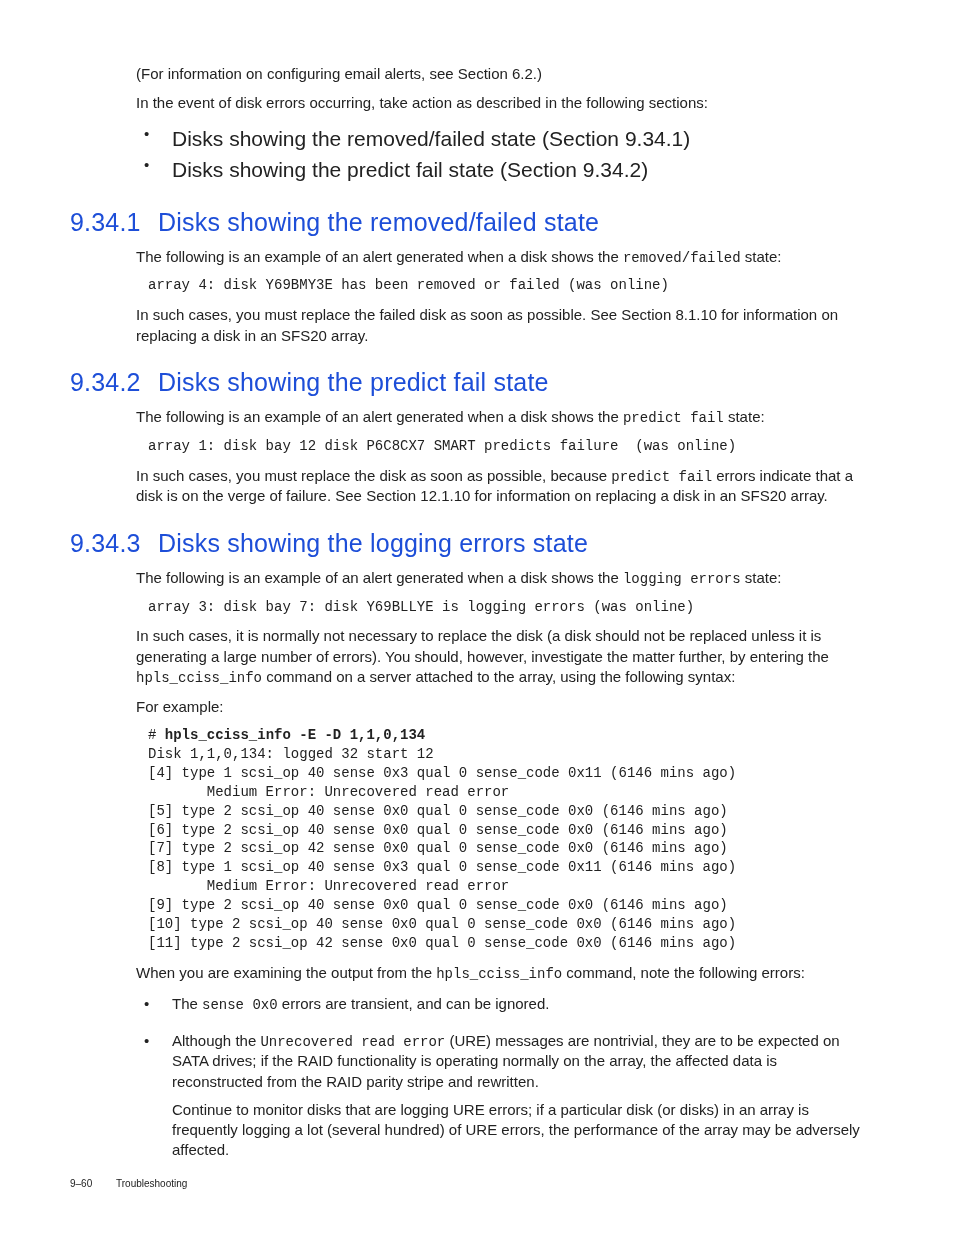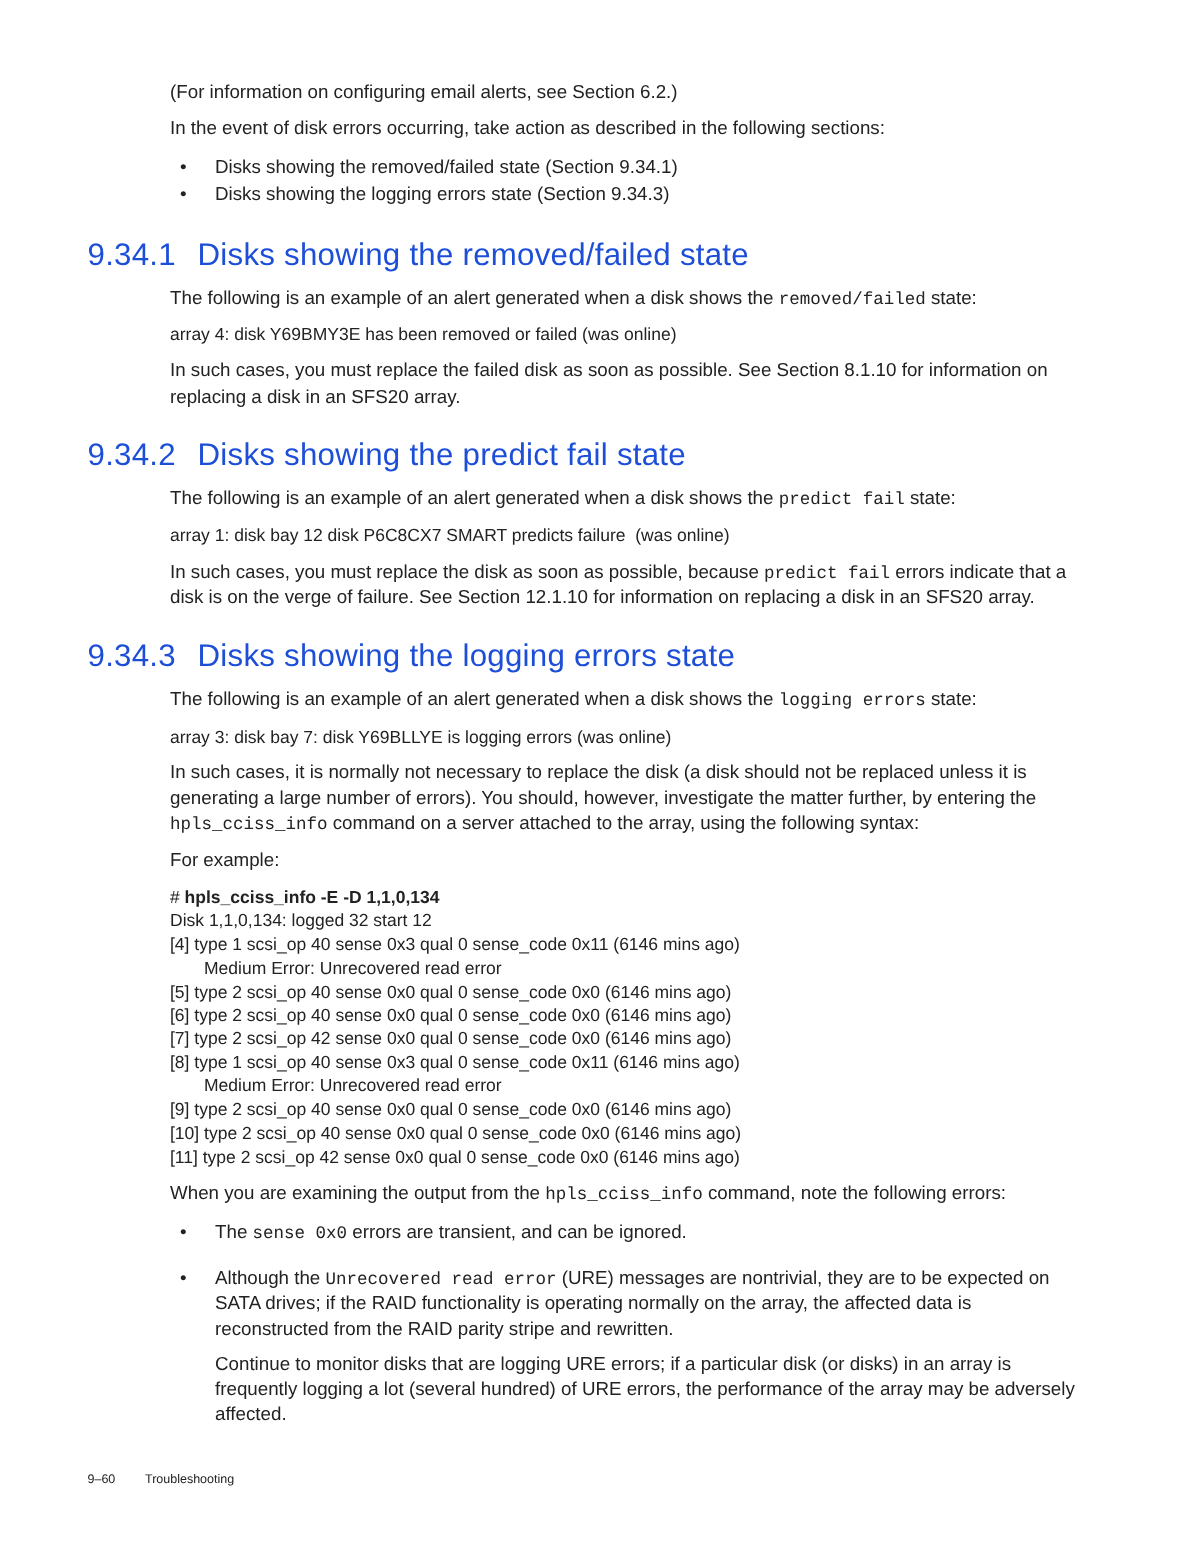--- a/index.html
+++ b/index.html
@@ -28,21 +28,21 @@
   .mono {
     font-family: "Courier New", Courier, monospace;
     font-size: 14px;
   }
   ul.bullets {
     list-style: none;
     margin: 8px 0 18px 0;
     padding: 0;
   }
   ul.bullets li {
-    font-size: 15px;
+    font-size: 21px;
     line-height: 1.5;
     padding-left: 36px;
     position: relative;
   }
   ul.bullets li::before {
     content: "•";
     position: absolute;
     left: 8px;
     top: 0;
     font-size: 15px;
@@ -53,24 +53,24 @@
     color: #1d4ed8;
     font-size: 25px;
     margin: 22px 0 10px 0;
     letter-spacing: 0.2px;
   }
   h2 .num {
     display: inline-block;
     width: 88px;
   }
   pre.codeblock {
-    font-family: Liberation Sans, sans-serif;
+    font-family: Liberation Mono, monospace;
     font-size: 14px;
     white-space: pre;
-    margin: 8px 0 10px 0;
+    margin: 8px 0 10px 12px;
     line-height: 1.35;
   }
   .footer {
     position: absolute;
     left: 70px;
     bottom: 46px;
     font-size: 10px;
   }
   .footer .pg {
     display: inline-block;
@@ -103,21 +103,21 @@
 </head>
 <body>
 
 <div class="page">
 
   <div class="body-indent">
     <p>(For information on configuring email alerts, see Section 6.2.)</p>
     <p>In the event of disk errors occurring, take action as described in the following sections:</p>
     <ul class="bullets">
       <li>Disks showing the removed/failed state (Section 9.34.1)</li>
-      <li>Disks showing the logging errors state (Section 9.34.3)</li>
+      <li>Disks showing the predict fail state (Section 9.34.2)</li>
     </ul>
   </div>
 
   <h2>
     <span class="num">9.34.1</span><span>Disks showing the removed/failed state</span>
   </h2>
   <div class="body-indent">
     <p><span>The following is an example of an alert generated when a disk shows the </span><span class="mono">removed/failed</span><span> state:</span></p>
     <pre class="codeblock">array 4: disk Y69BMY3E has been removed or failed (was online)</pre>
     <p>In such cases, you must replace the failed disk as soon as possible. See Section 8.1.10 for information on replacing a disk in an SFS20 array.</p>

